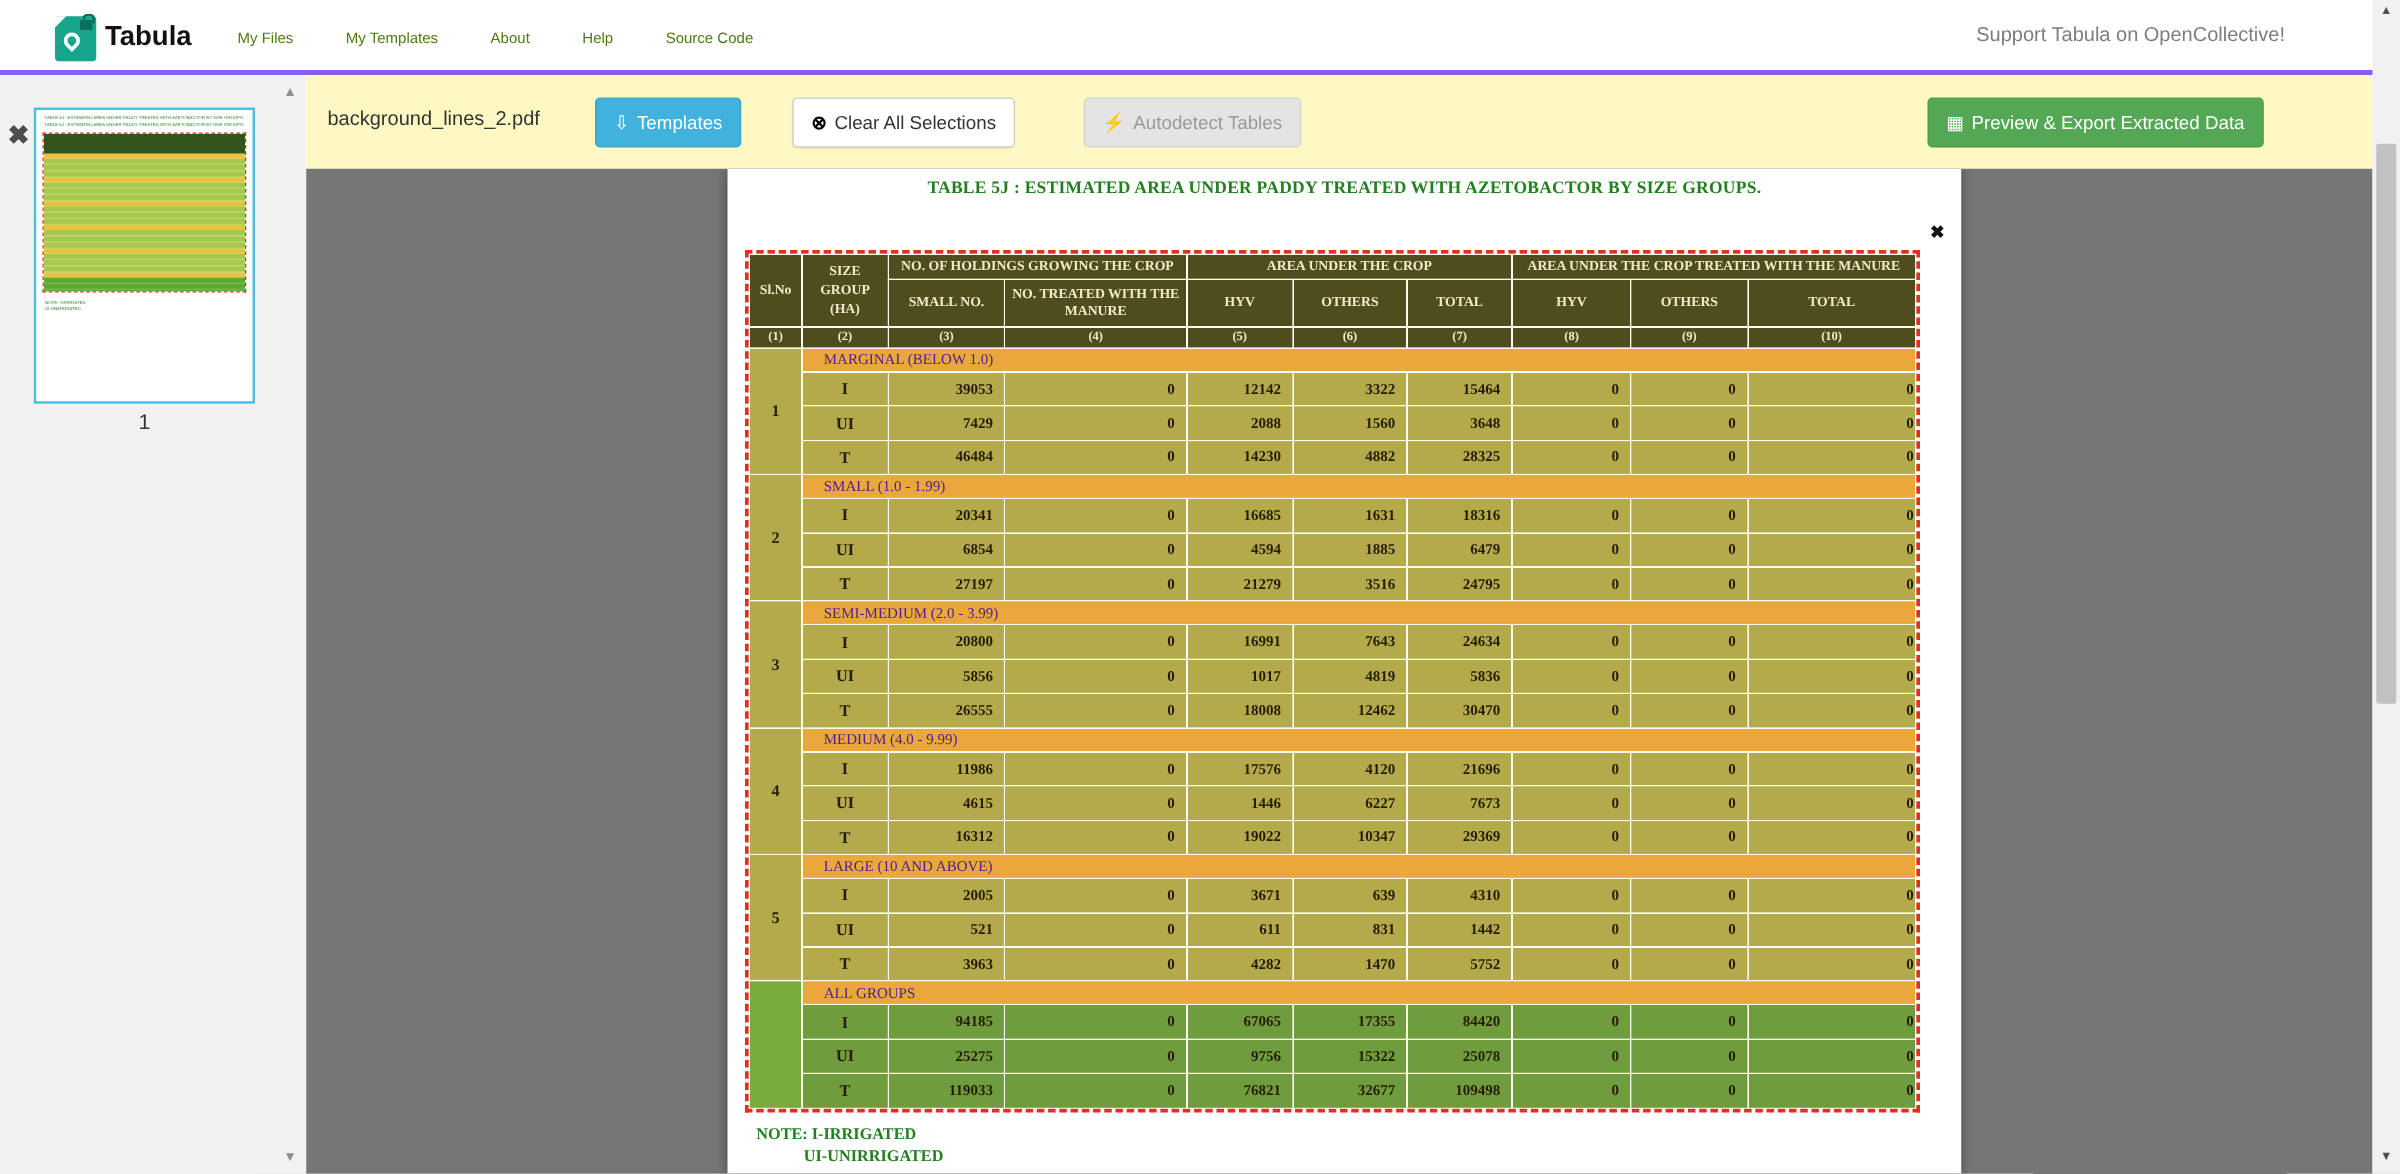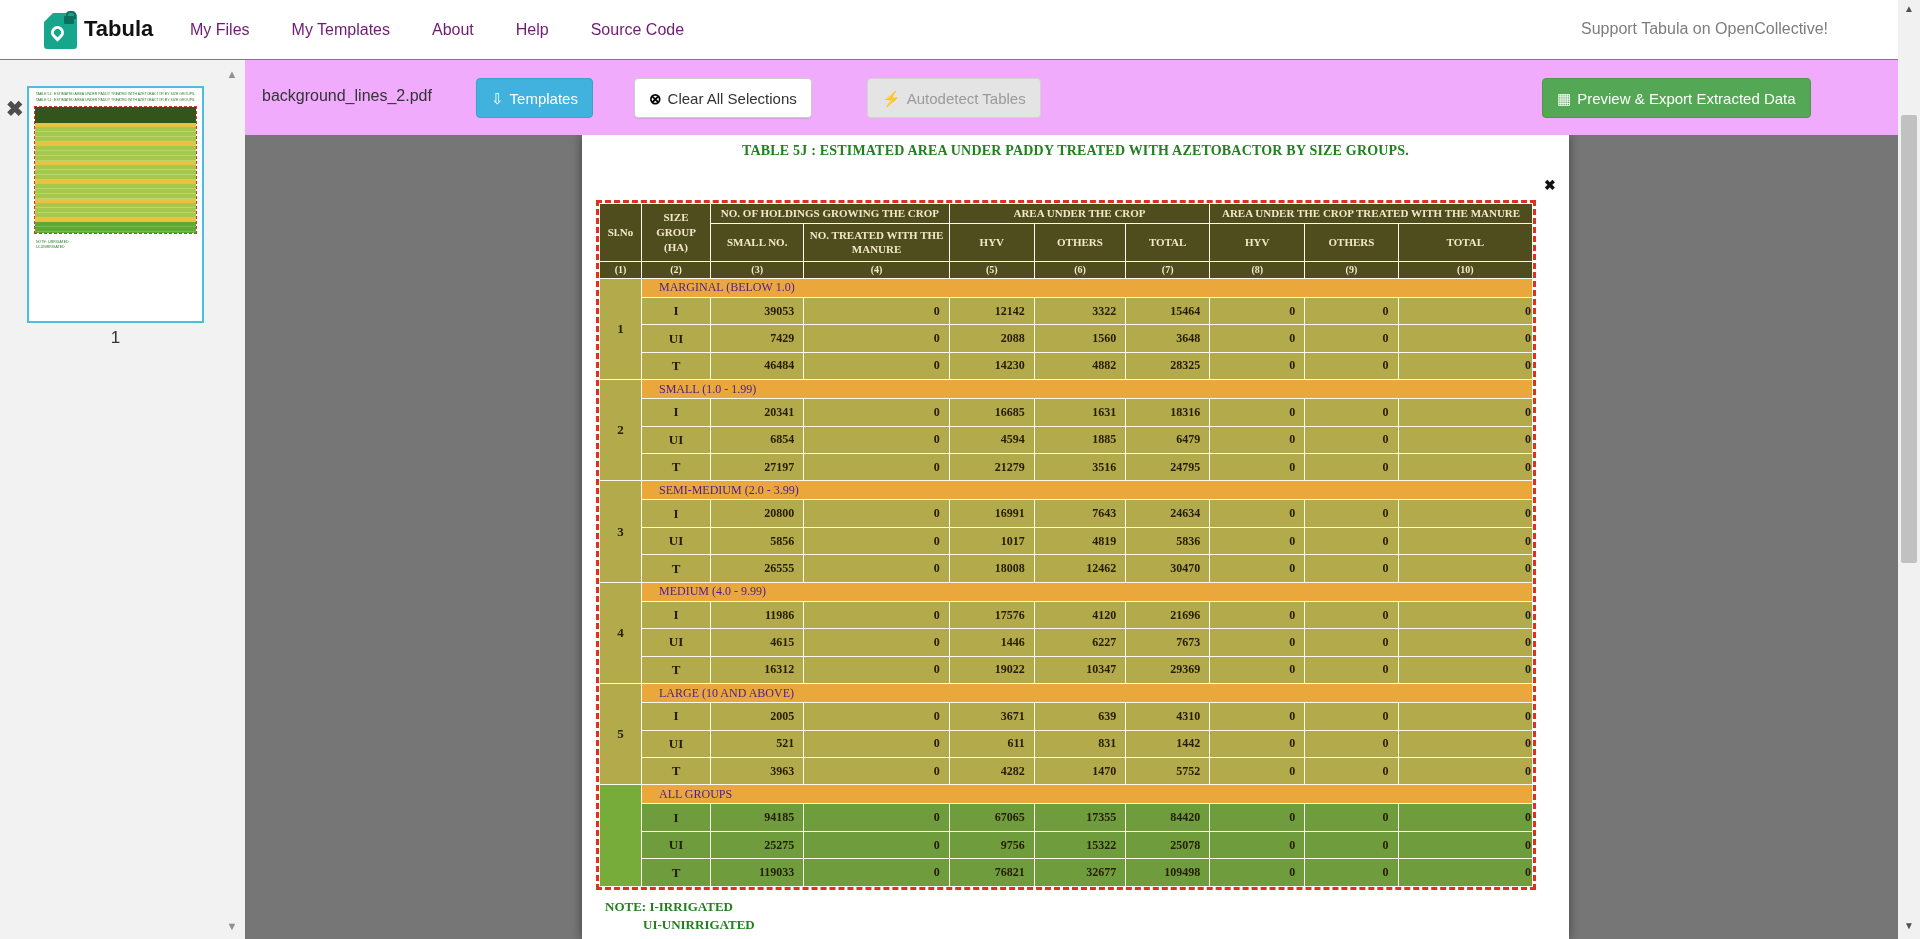--- a/index.html
+++ b/index.html
@@ -1,34 +1,34 @@
 <!DOCTYPE html>
 <html><head>
 <meta charset="utf-8">
 <style>
   * { margin:0; padding:0; box-sizing:border-box; }
   html,body { width:1920px; height:939px; overflow:hidden; }
   body { position:relative; font-family:"Liberation Sans", sans-serif; background:#fff; }
 
   
   .navbar { position:absolute; left:0; top:0; width:1920px; height:60px;
-            background:#fff; border-bottom:1px solid #8b5cf6; z-index:5; }
+            background:#fff; border-bottom:4px solid #8b5cf6; z-index:5; }
   .logo { position:absolute; left:44px; top:13px; width:33px; height:36px;
           background:#17a58c; border-radius:3px; }
   .logo .fold { position:absolute; left:0; top:0; width:0; height:0;
           border-top:9px solid #fff; border-right:9px solid transparent; }
   .logo .swirl { position:absolute; left:7px; top:13px; width:13px; height:13px;
           border:3px solid #fff; border-radius:50% 50% 0 50%; transform:rotate(45deg); }
   .logo .lock { position:absolute; top:3px; right:3px; width:10px; height:8px;
           background:#0c6e5d; border-radius:1px; }
   .logo .lock:before { content:""; position:absolute; top:-5px; left:2px; width:6px; height:6px;
           border:2px solid #0c6e5d; border-bottom:none; border-radius:4px 4px 0 0; }
   .brand { position:absolute; left:84px; top:16px; font-size:22px; font-weight:bold; color:#111; }
   .nav-menu { position:absolute; left:190px; top:0; height:60px; display:flex; align-items:center; gap:42px; }
-  .nav-item { font-size:16px; color:#701a75; cursor:pointer; white-space:nowrap; }
+  .nav-item { font-size:12px; color:#4d7c0f; cursor:pointer; white-space:nowrap; }
   .support-link { position:absolute; right:92px; top:20px; font-size:16px; color:#7d7d7d; cursor:pointer; }
 
   
   .sidebar { position:absolute; left:0; top:60px; width:245px; height:879px; background:#f2f2f2; }
   .side-arrow { position:absolute; left:224px; width:16px; height:14px; color:#8f8f8f;
                 font-size:11px; text-align:center; cursor:pointer; }
   .side-arrow.up { top:8px; } .side-arrow.down { top:860px; }
   .thumb-remove { position:absolute; left:6px; top:38px; font-size:21px; font-weight:bold;
                   color:#4e4e4e; cursor:pointer; line-height:1; }
   .thumbnail { position:absolute; left:27px; top:26px; width:177px; height:237px;
@@ -40,21 +40,21 @@
   .mini-head { width:100%; height:16px; background:#33551c; }
   .mini-band { width:100%; height:4px; background:#e9c23f; }
   .mini-row  { width:100%; height:5px; background:#a6c94d; border-bottom:1px solid #b9d76a; }
   .mini-row.g { background:#5ea836; border-bottom:1px solid #74bd4a; }
   .thumb-note { position:absolute; left:7px; top:152px; color:#2a7d2a; font-size:3.5px;
                 line-height:5px; white-space:nowrap; }
   .page-label { position:absolute; left:27px; top:268px; width:177px; text-align:center;
                 font-size:17px; color:#333; }
 
   
-  .toolbar { position:absolute; left:245px; top:60px; width:1653px; height:75px; background:#f0abfc; }
+  .toolbar { position:absolute; left:245px; top:60px; width:1653px; height:75px; background:#fef9c3; }
   .filename { position:absolute; left:17px; top:27px; font-size:16px; color:#333; }
   .btn { position:absolute; top:18px; height:40px; border-radius:4px; font-size:15px;
          display:flex; align-items:center; gap:6px; padding:0 14px; cursor:pointer;
          border:1px solid transparent; white-space:nowrap; }
   .btn .ico { font-size:15px; line-height:1; }
   .btn-templates { left:231px; background:#41b2dd; border-color:#34a3cd; color:#fff; }
   .btn-clear { left:389px; background:#fff; border-color:#ccc; color:#333;
                box-shadow:0 1px 1px rgba(0,0,0,.08); }
   .btn-clear .ico { color:#000; font-weight:bold; }
   .btn-autodetect { left:622px; background:#e4e4e4; border-color:#d2d2d2; color:#9a9a9a; cursor:default; }

